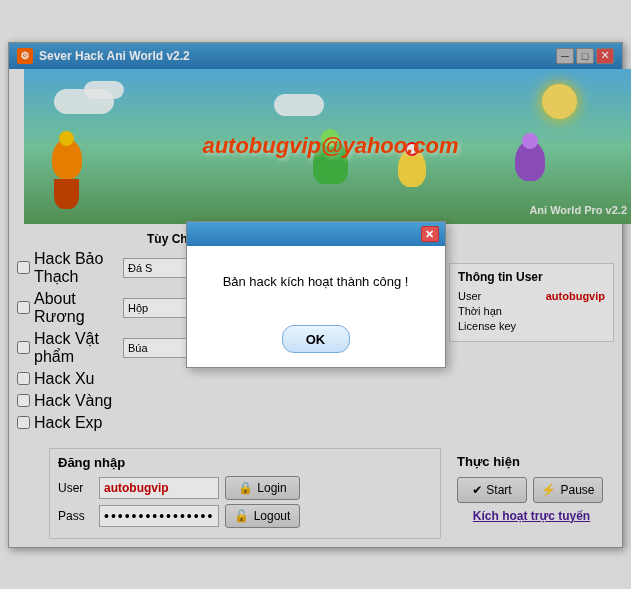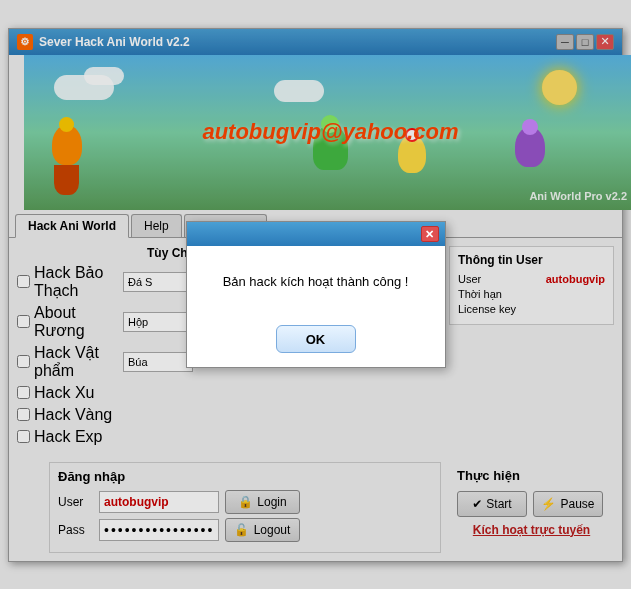--- a/index.html
+++ b/index.html
@@ -149,20 +149,21 @@
       font-size: 11px;
       background: white;
     }
     .right-panel {
       width: 165px;
     }
     .info-box {
       border: 1px solid #ccc;
       background: #f8f8f8;
       padding: 6px 8px;
+      margin-top: 31px;
     }
     .info-box-title {
       font-weight: bold;
       margin-bottom: 6px;
       font-size: 12px;
     }
     .info-row {
       display: flex;
       justify-content: space-between;
       margin-bottom: 3px;
@@ -239,21 +240,21 @@
       border-radius: 3px;
       cursor: pointer;
       font-size: 12px;
       display: flex;
       align-items: center;
       justify-content: center;
       gap: 4px;
       background: linear-gradient(to bottom, #e8e8e8, #d0d0d0);
     }
     .activate-link {
-      color: #b91c1c;
+      color: #4c1d95;
       text-decoration: underline;
       cursor: pointer;
       font-size: 12px;
       font-weight: bold;
       display: block;
       text-align: center;
     }
     
     .modal-overlay {
       position: fixed;
@@ -295,25 +296,25 @@
       padding: 28px 16px;
       font-size: 13px;
       text-align: center;
     }
     .modal-footer {
       padding: 8px 16px 14px;
       display: flex;
       justify-content: center;
     }
     .modal-ok-btn {
-      width: 80px;
+      width: 68px;
       height: 28px;
       background: linear-gradient(to bottom, #e8f4ff, #c8e0f8);
       border: 1px solid #7aabde;
-      border-radius: 6px;
+      border-radius: 12px;
       cursor: pointer;
       font-size: 13px;
       font-weight: bold;
     }
     .bottom-panels {
       display: flex;
       padding: 0 8px 8px;
       gap: 8px;
     }
     .bottom-left {
@@ -398,25 +399,20 @@
 
     <div style="position:absolute;right:200px;bottom:5px;width:50px;height:70px;">
       <div style="background:#ffdd44;width:28px;height:38px;border-radius:50% 50% 40% 40%;margin:0 auto;position:relative;">
         <div style="background:white;width:14px;height:14px;border-radius:50%;position:absolute;top:-7px;left:7px;border:2px solid red;"></div>
       </div>
     </div>
     <div class="banner-email">autobugvip@yahoo.com</div>
     <div class="banner-watermark">Ani World Pro v2.2</div>
   </div>
 
-  <div class="tabs-bar">
-    <div class="tab active">Hack Ani World</div>
-    <div class="tab">Help</div>
-    <div class="tab">About v2.2</div>
-  </div>
 
   <div style="display:flex;padding:8px 8px 4px;gap:8px;">
 
     <div style="flex:1;">
       <div class="section-header">
         <span>Tùy Chọn</span>
         <span>Số lượng</span>
       </div>
 
       <div class="hack-row">

